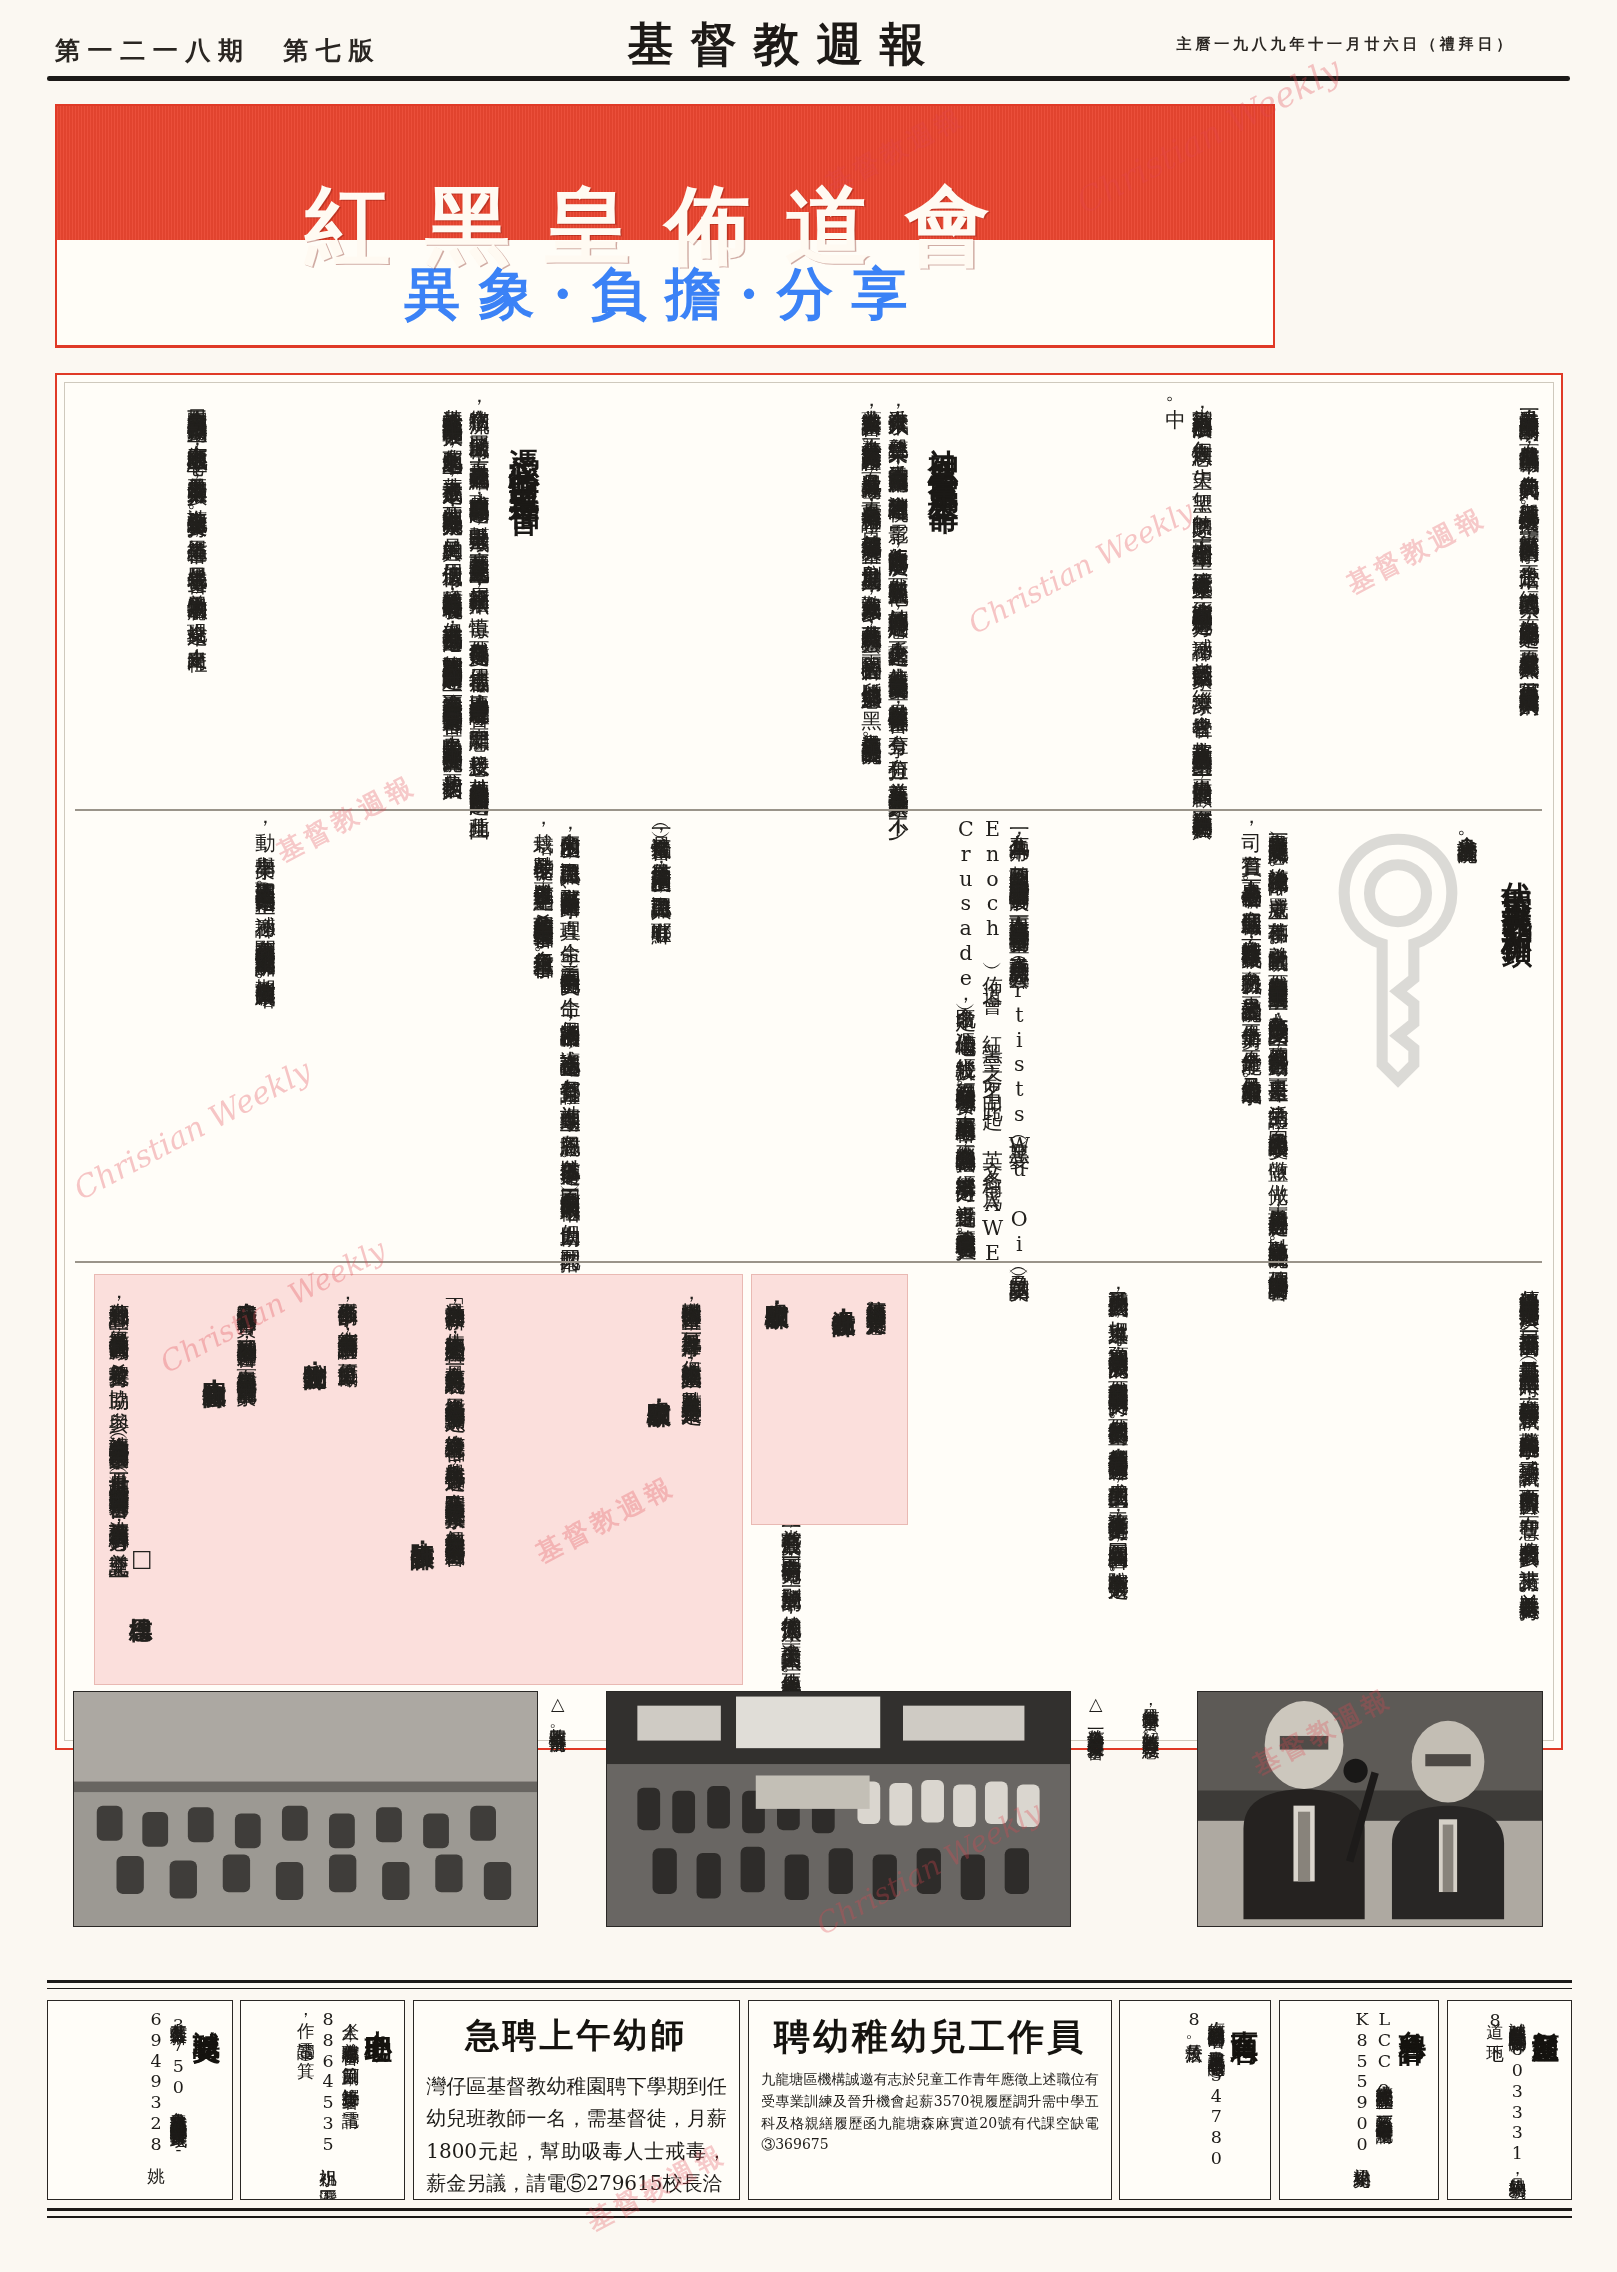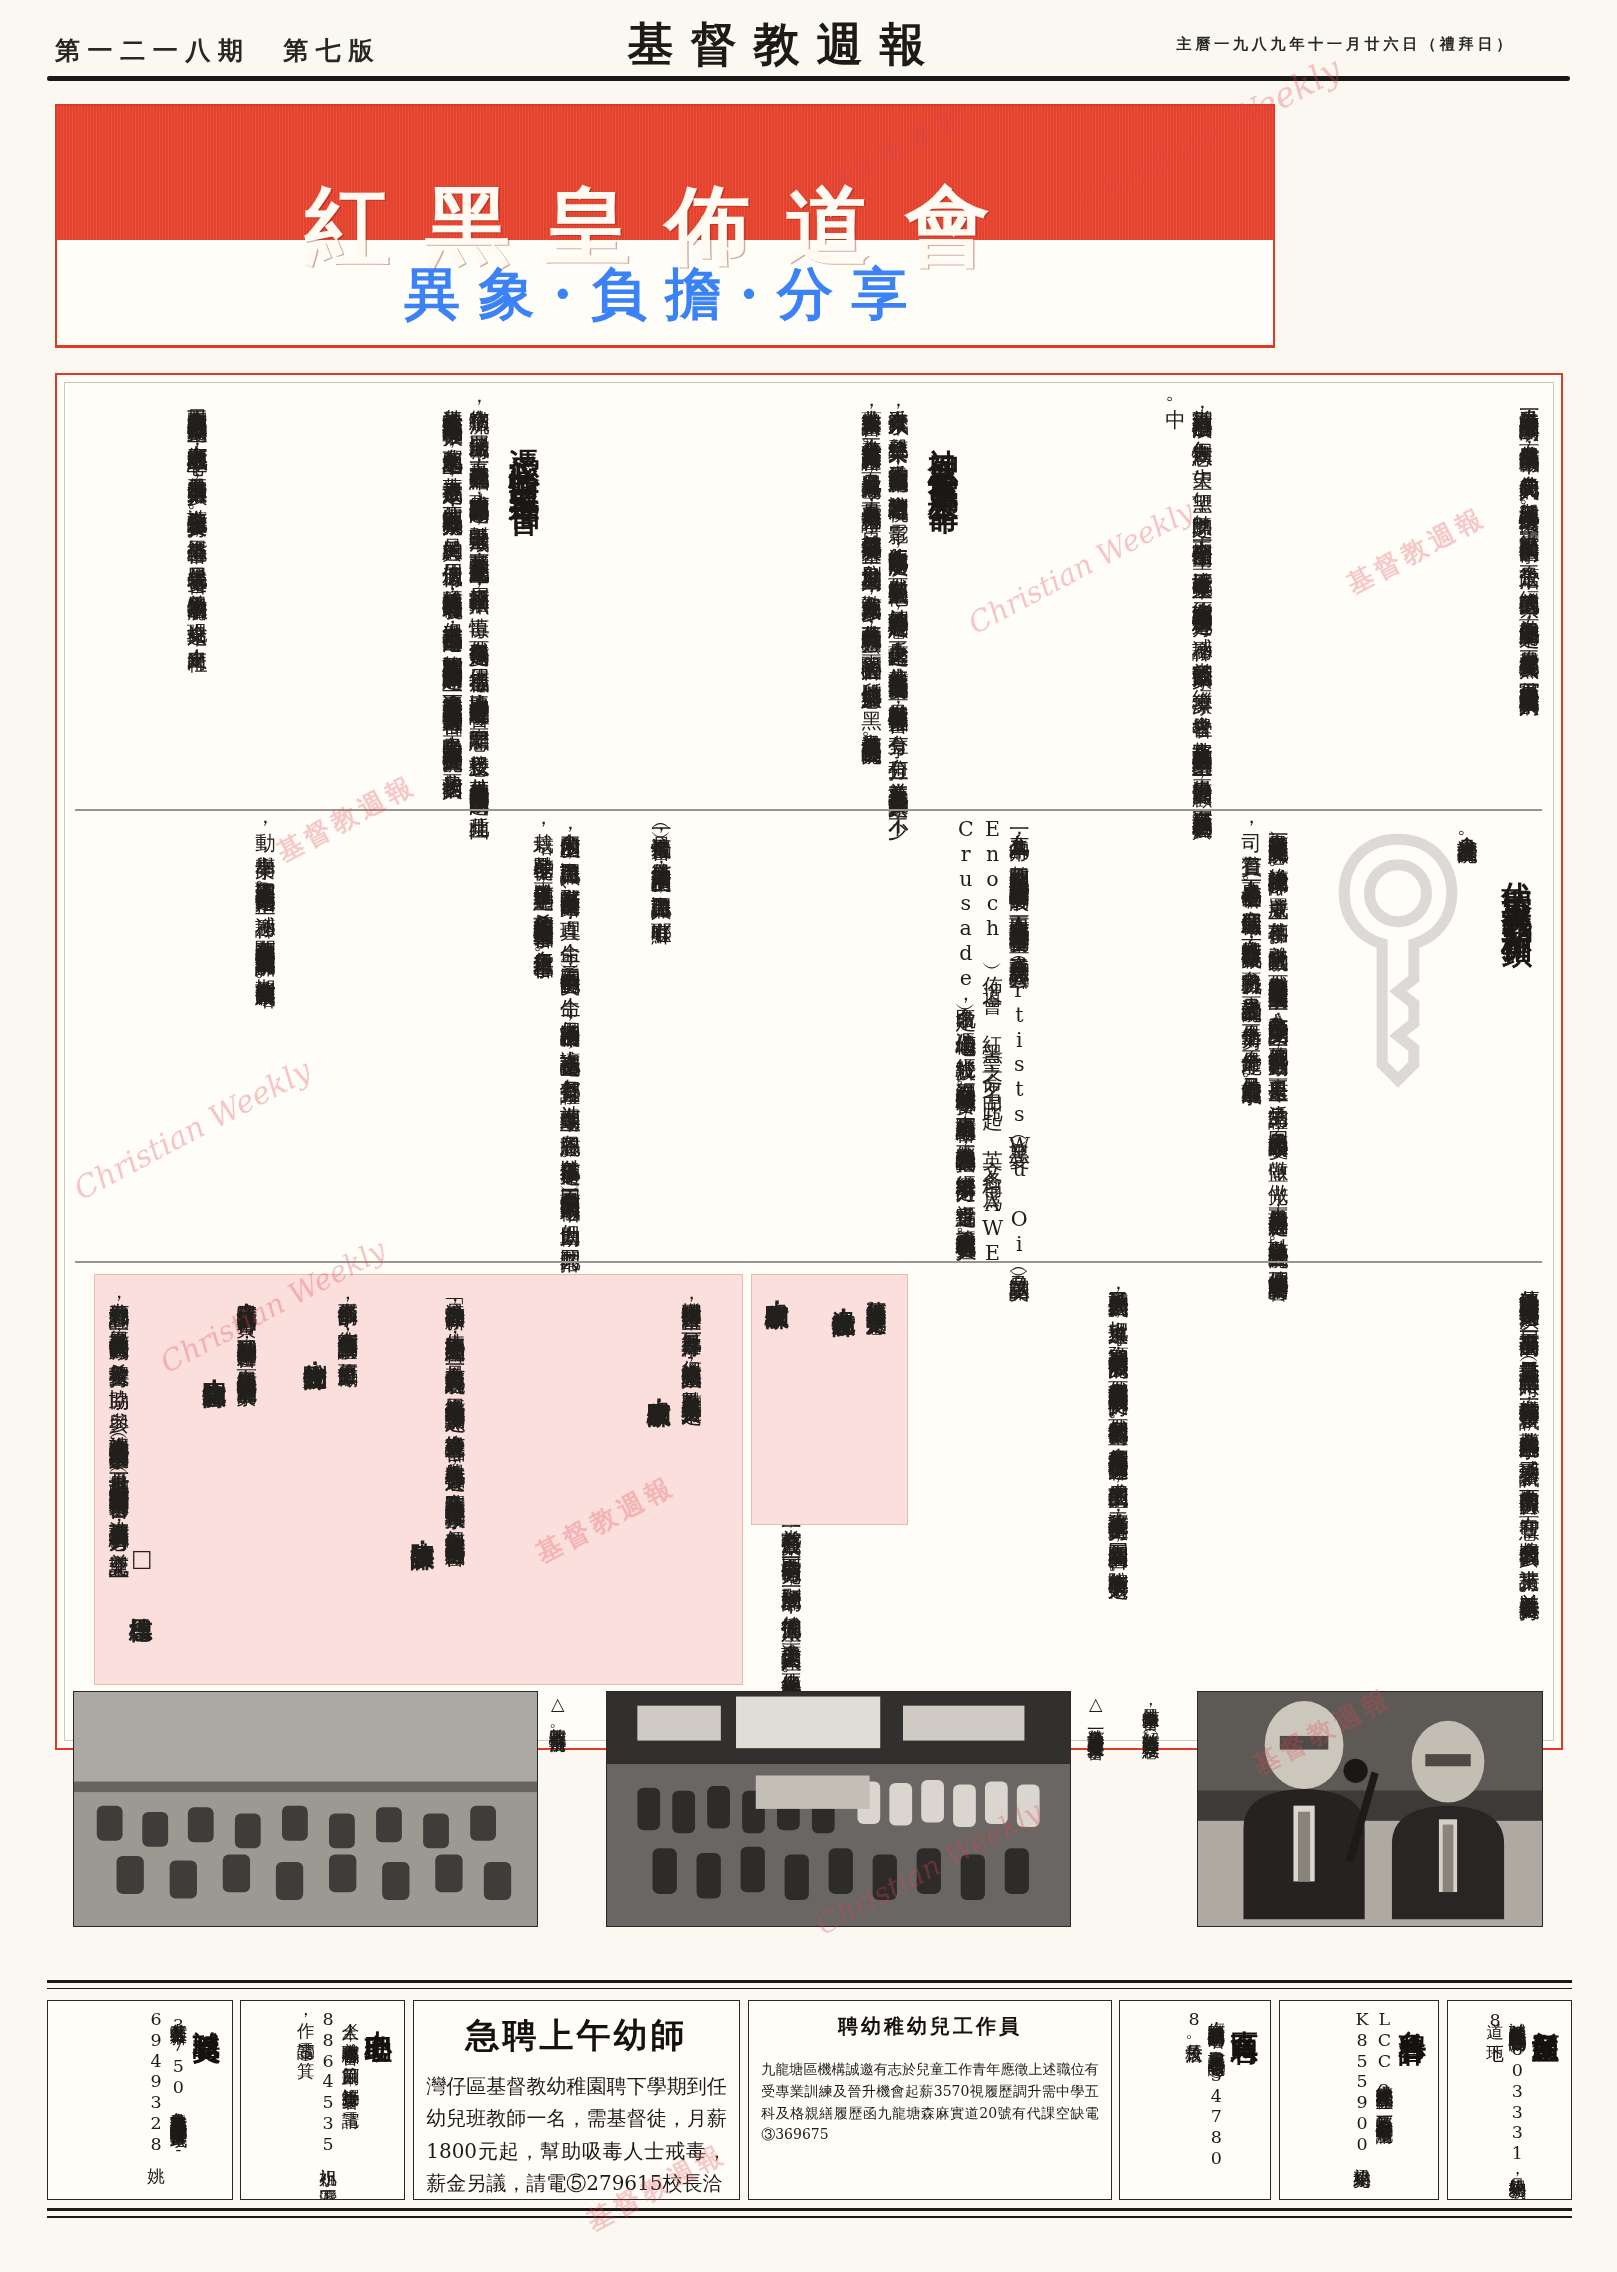--- a/index.html
+++ b/index.html
@@ -312,21 +312,21 @@
 
     <div class="adbox" style="left:366px;width:327px;">
       <div style="position:absolute;inset:12.2px;">
         <div class="adtitle-h" style="margin-bottom:10.7px;">急聘上午幼師</div>
         <div class="adbody-h">灣仔區基督教幼稚園聘下學期到任幼兒班教師一名，需基督徒，月薪1800元起，幫助吸毒人士戒毒，薪金另議，請電⑤279615校長洽</div>
       </div>
     </div>
 
     <div class="adbox" style="left:701px;width:364px;">
       <div style="position:absolute;inset:12.2px;">
-        <div class="adtitle-h" style="margin-bottom:19px;font-size:20px;">聘幼稚幼兒工作員</div>
+        <div class="adtitle-h" style="margin-bottom:7px;font-size:36px;">聘幼稚幼兒工作員</div>
         <div class="adbody-h" style="font-size:14px;line-height:1.55;">九龍塘區機構誠邀有志於兒童工作青年應徵上述職位有受專業訓練及晉升機會起薪3570視履歷調升需中學五科及格親繕履歷函九龍塘森麻實道20號有代課空缺電③369675</div>
       </div>
     </div>
 
     <div class="adbox" style="left:1072px;width:152px;">
       <div style="position:absolute;inset:7.6px;display:flex;flex-direction:row-reverse;">
         <div class="adtitle-v" style="width:35px;height:100%;">南區急聘</div>
         <div class="adv" style="width:99px;height:100%;">有經驗或受謝全日幼師乙名，書記及半日校工各乙名請電⑤54780 8黃校長洽。</div>
       </div>
     </div>

